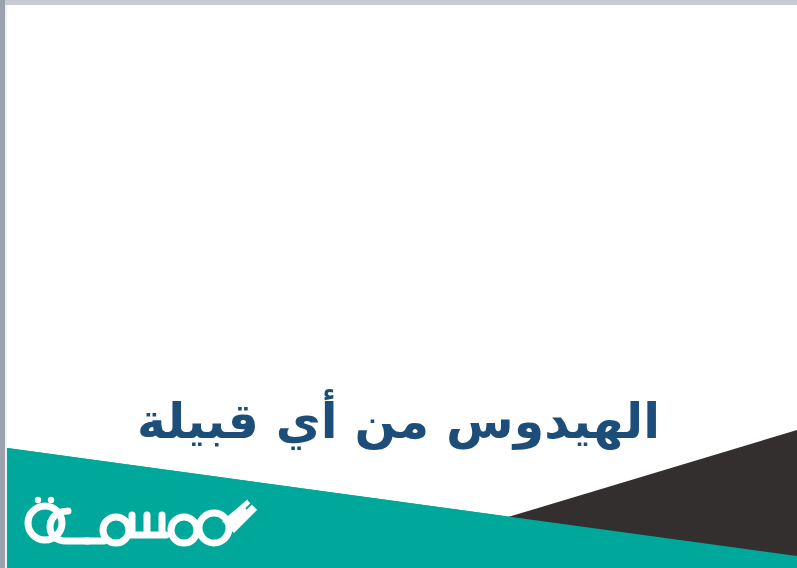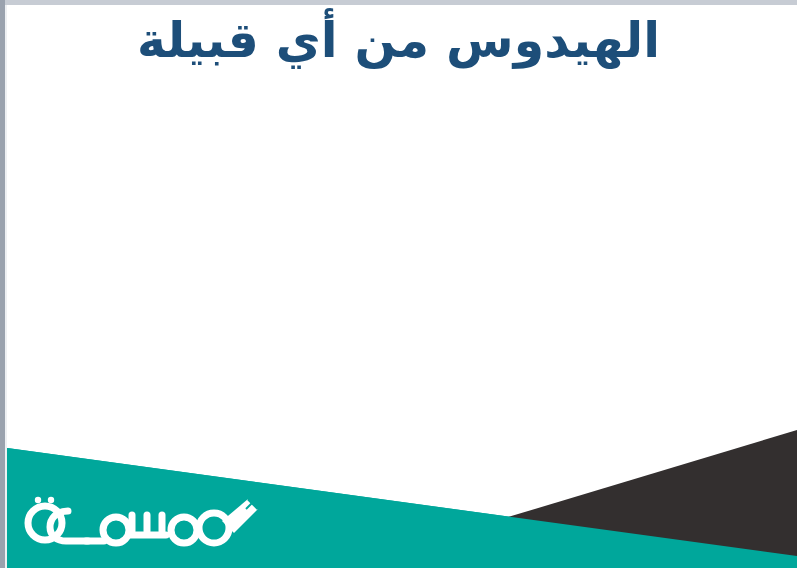--- a/index.html
+++ b/index.html
@@ -60,21 +60,21 @@
   }
 
   
   .headline-wrap {
     position: absolute;
     left: 0;
     top: 0;
     width: 797px;
     height: 447px;
     display: flex;
-    align-items: flex-start;
+    align-items: flex-end;
     justify-content: center;
     z-index: 10;
   }
   .headline {
     direction: rtl;
     unicode-bidi: isolate;
     font-family: "DejaVu Sans", "Liberation Sans", sans-serif;
     font-size: 49px;
     font-weight: 700;
     color: #1d4e79;

